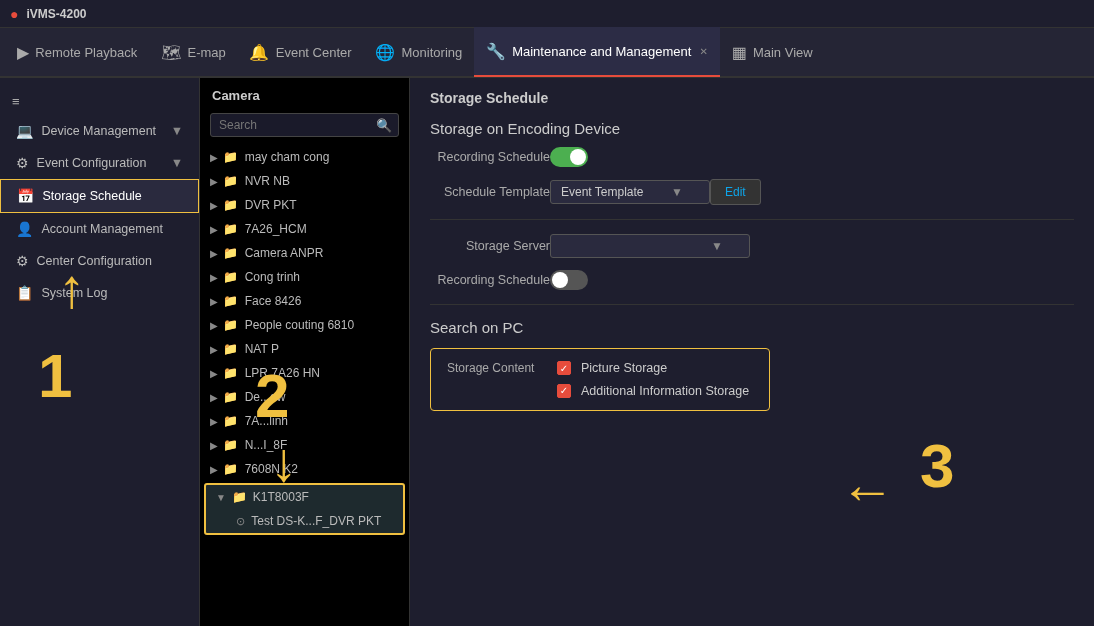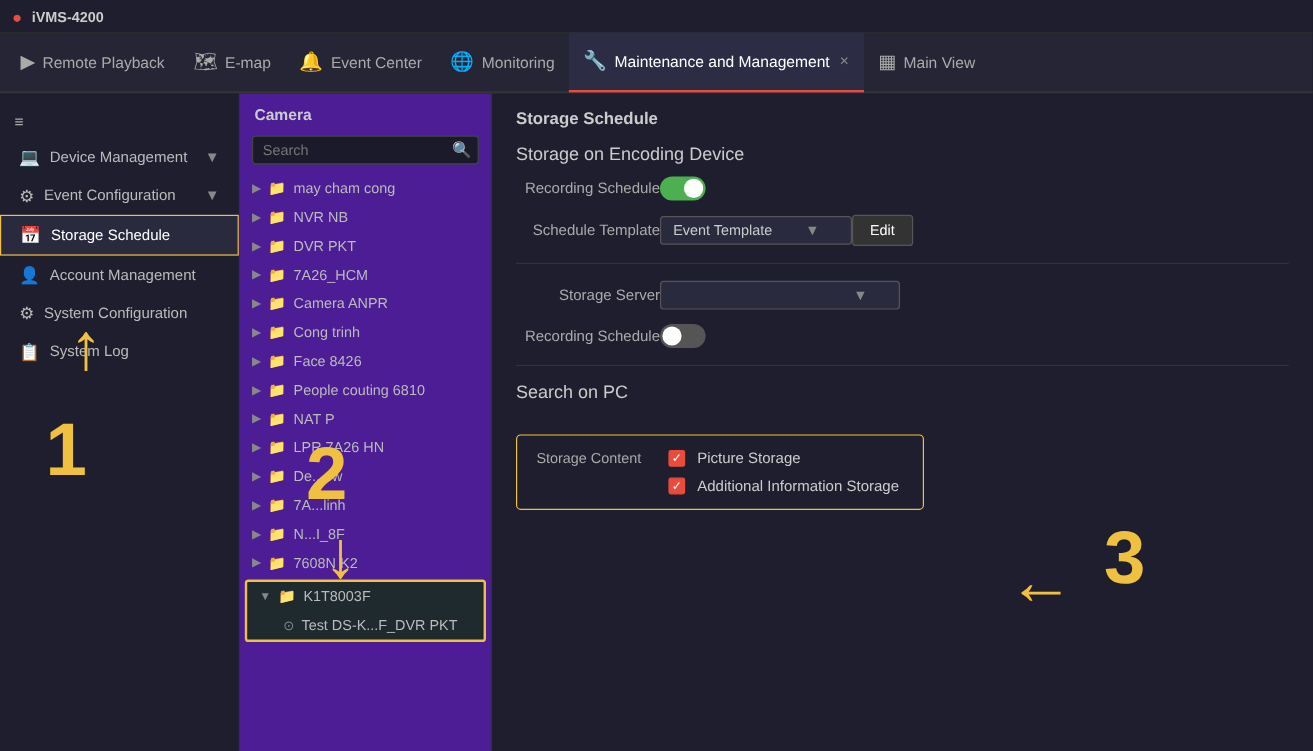--- a/index.html
+++ b/index.html
@@ -71,21 +71,21 @@
       color: #bbb;
       cursor: pointer;
       font-size: 12.5px;
     }
     .sidebar-item.active { background: #2a2a3e; color: #fff; border: 1px solid #f0c040; }
     .sidebar-item .icon { font-size: 14px; }
 
     
     .camera-panel {
       width: 210px;
-      background: #4c1d95;
+      background: #000000;
       border-right: 1px solid #333;
       flex-shrink: 0;
     }
     .camera-panel-header {
       padding: 10px 12px 6px;
       font-size: 13px;
       color: #ccc;
       font-weight: bold;
     }
     .camera-search {
@@ -202,36 +202,36 @@
       display: flex;
       align-items: flex-end;
       justify-content: space-between;
     }
     .dropdown-arrow { color: #888; }
 
     
     .btn {
       background: #333;
       border: 1px solid #555;
-      color: #ffffff;
+      color: #0ea5e9;
       padding: 5px 14px;
       border-radius: 3px;
       cursor: pointer;
       font-size: 12px;
     }
 
     
     .divider { border-top: 1px solid #333; margin: 14px 0; }
 
     
     .storage-pc-box {
       border: 1px solid #f0c040;
       border-radius: 4px;
       padding: 12px 16px;
-      margin-top: 16px;
+      margin-top: 2px;
       background: #1e1e2e;
       display: inline-block;
       min-width: 340px;
     }
     .storage-row {
       display: flex;
       align-items: center;
       gap: 10px;
       margin-bottom: 8px;
     }
@@ -311,21 +311,21 @@
       <div class="sidebar-item active">
         <span class="icon">📅</span>
         <span>Storage Schedule</span>
       </div>
       <div class="sidebar-item">
         <span class="icon">👤</span>
         <span>Account Management</span>
       </div>
       <div class="sidebar-item">
         <span class="icon">⚙</span>
-        <span>System Configuration</span>
+        <span>Center Configuration</span>
       </div>
       <div class="sidebar-item">
         <span class="icon">📋</span>
         <span>System Log</span>
       </div>
     </div>
 
     <div class="camera-panel">
       <div class="camera-panel-header">Camera</div>
       <div class="camera-search">

